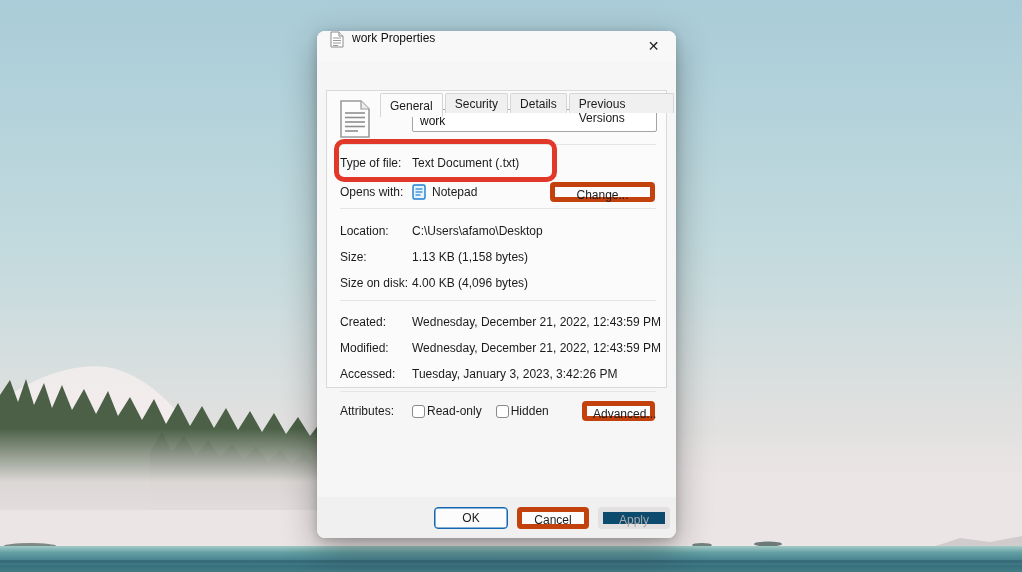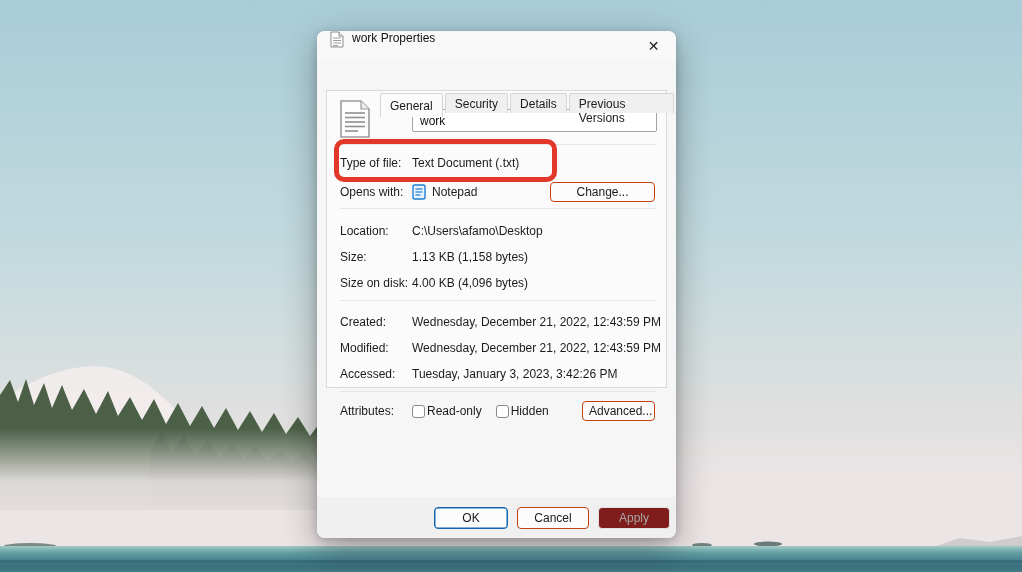--- a/index.html
+++ b/index.html
@@ -29,36 +29,36 @@
   .sep{position:absolute;left:13px;right:10px;height:1px;background:#e6e4e4;}
   .prop-row{position:absolute;left:13px;right:10px;display:flex;align-items:center;height:18px;}
   .prop-label{flex:0 0 72px;color:#1b1b1b;}
   .prop-value{color:#1b1b1b;white-space:nowrap;}
 
   .file-icon{position:absolute;left:13px;top:9px;}
   .name-input{position:absolute;left:85px;top:18px;width:245px;height:23px;box-sizing:border-box;
     border:1px solid #a5a3a3;border-radius:2px;background:#fff;padding:0 7px;font-size:12px;
     font-family:"Liberation Sans",sans-serif;color:#111;outline:none;}
 
-  .win-btn{box-sizing:border-box;background:#fdfcfc;border:1px solid #c2410c;border-radius:4px;
+  .win-btn{box-sizing:border-box;background:#fdfcfc;border:5px solid #c2410c;border-radius:4px;
     font-size:12px;color:#1b1b1b;font-family:"Liberation Sans",sans-serif;cursor:pointer;}
   .change-btn{position:absolute;right:11px;top:91px;width:105px;height:20px;}
   .advanced-btn{position:absolute;right:11px;top:310px;width:73px;height:20px;}
 
   .checkbox{box-sizing:border-box;width:13px;height:13px;border:1px solid #8a8888;border-radius:3px;
     background:#fff;display:inline-block;flex:0 0 auto;cursor:pointer;}
   .cb-label{margin-left:2px;margin-right:14px;}
 
   .footer{position:absolute;left:0;right:0;bottom:0;height:41px;background:#f1f0f0;
     border-radius:0 0 8px 8px;display:flex;align-items:center;justify-content:flex-end;
     padding-right:6px;box-sizing:border-box;gap:9px;}
   .footer .win-btn{height:22px;}
   .ok-btn{width:74px;border:1px solid #1266b1;box-shadow:inset 0 0 0 .5px #1266b1;}
   .cancel-btn{width:72px;}
-  .apply-btn{width:72px;color:#a9a7a7;background:#7f1d1d;border-color:#e2e0e0;cursor:default;}
+  .apply-btn{width:72px;color:#a9a7a7;background:#0c4a6e;border-color:#e2e0e0;cursor:default;}
 
   .annotation{position:absolute;left:334px;top:139px;width:223px;height:43px;box-sizing:border-box;
     border:5px solid #e2382a;border-radius:10px;z-index:50;pointer-events:none;}
 </style>
 </head>
 <body>
 
 <div class="desktop">
   <svg width="1022" height="572" viewBox="0 0 1022 572">
     <defs>

